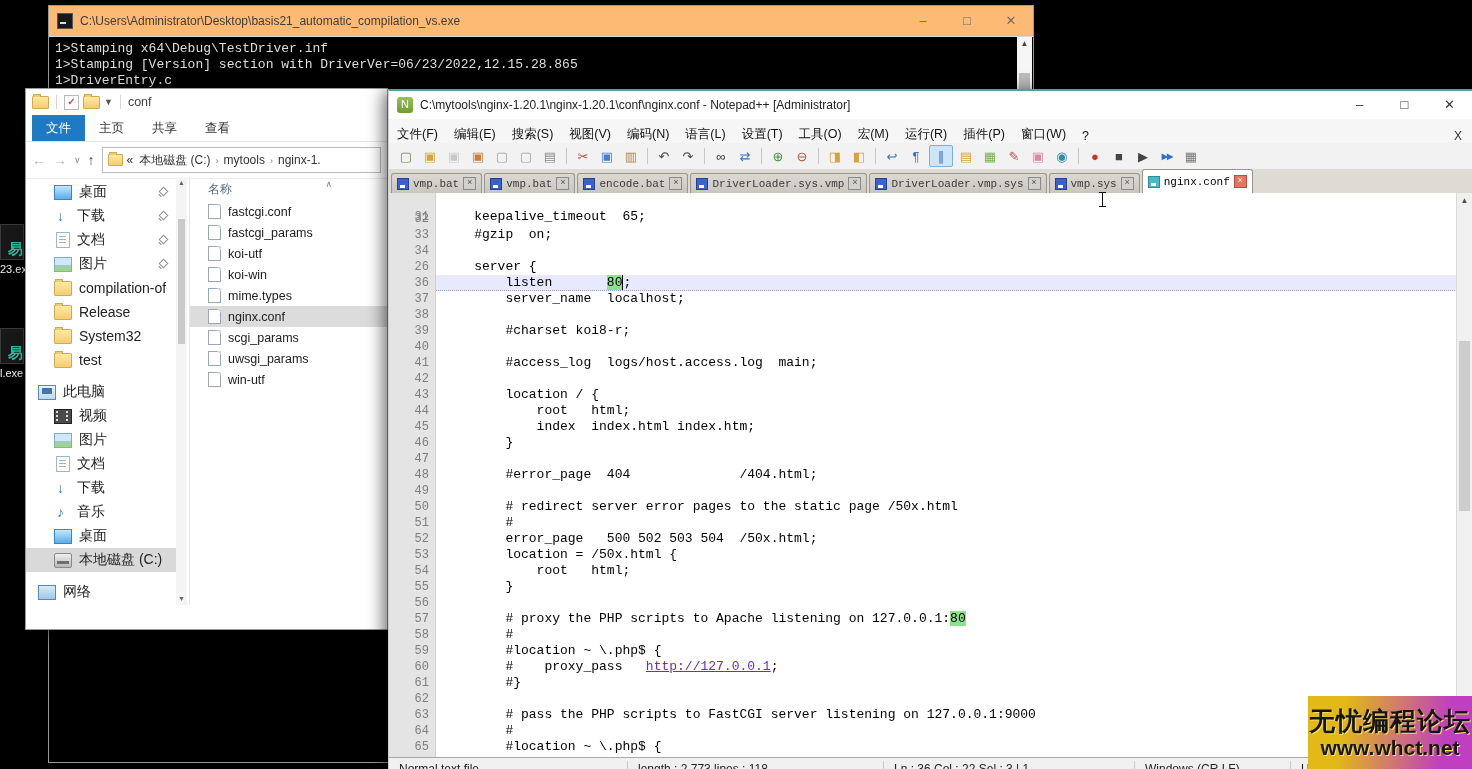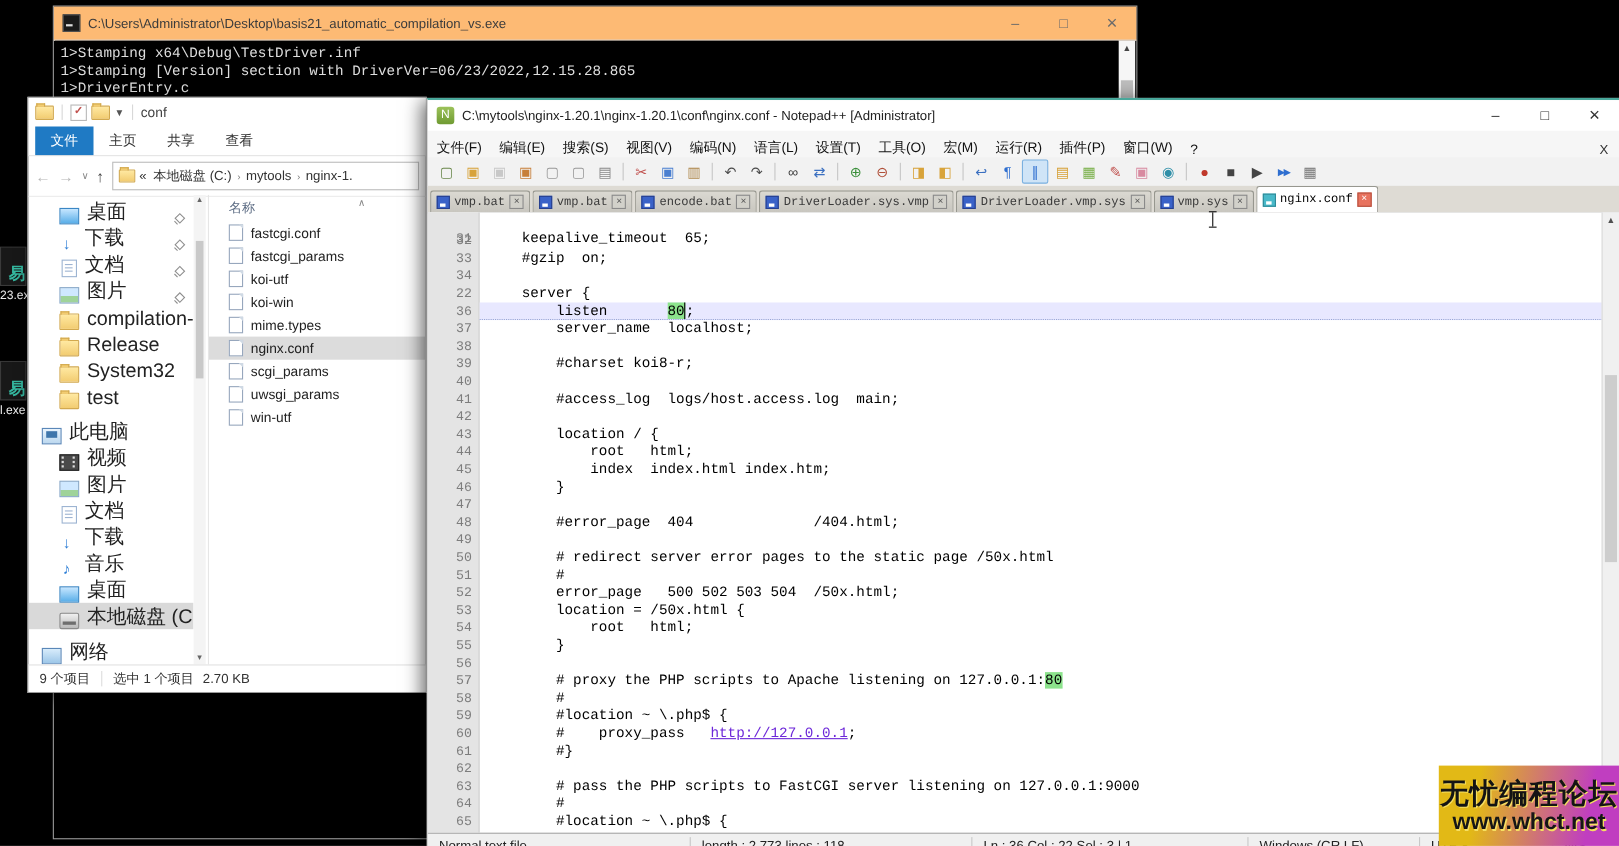--- a/index.html
+++ b/index.html
@@ -36,21 +36,21 @@
   .enav{height:36px;display:flex;align-items:center;padding:0 6px;border-bottom:1px solid #ececec;gap:7px}
   .navg{font-size:14px;color:#b5b5b5}
   .navg.up{color:#444}
   .navg.drop{font-size:9px;color:#888}
   .abox{flex:1;height:24px;border:1px solid #bcbcbc;display:flex;align-items:center;padding:0 5px;font-size:12px;color:#333;
         overflow:hidden;white-space:nowrap;gap:4px}
   .crumb{padding:0 2px}
   .csep{color:#777;font-size:9px;padding:0 3px}
   .emain{position:absolute;left:0;top:88px;right:0;bottom:24px;overflow:hidden}
   .tree{position:absolute;left:0;top:0;width:150px;bottom:0;padding-top:3px;overflow:hidden}
-  .trow{display:flex;align-items:flex-end;height:24px;padding-left:28px;font-size:18px;color:#222;position:relative}
+  .trow{display:flex;align-items:center;height:24px;padding-left:28px;font-size:14px;color:#222;position:relative}
   .trow.l0{padding-left:12px}
   .trow.sel{background:#d9d9d9}
   .trow .lbl{white-space:nowrap;overflow:hidden}
   .tico{display:inline-block;width:16px;height:13px;position:relative;margin-right:7px;flex:0 0 auto}
   .i-mon{background:linear-gradient(#c6e6ff,#59aee8);border:1px solid #3a86c4}
   .i-dl::before{content:"↓";position:absolute;left:3px;top:-2px;font-size:14px;font-weight:bold;color:#2f7fd6}
   .i-doc{width:12px;height:14px;background:#fff;border:1px solid #9db4d2;margin-left:2px}
   .i-doc::before{content:"";position:absolute;left:2px;top:3px;width:7px;height:1px;background:#9db4d2;box-shadow:0 3px 0 #9db4d2,0 6px 0 #9db4d2}
   .i-pic{background:linear-gradient(#cfe8ff 55%,#9fd39a 55%);border:1px solid #88a8c8}
   .i-folder{background:linear-gradient(#ffe9a2,#f2cc71);border:1px solid #d2a94f;border-radius:1px}
@@ -321,27 +321,20 @@
           <div class="frow">
             <span class="fico"></span>
             <span>uwsgi_params</span>
           </div>
           <div class="frow">
             <span class="fico"></span>
             <span>win-utf</span>
           </div>
         </div>
     </div>
-  </div>
-  <div class="estatus">
-    <span>9 个项目</span>
-    <span class="esep"></span>
-    <span>选中 1 个项目</span>
-    <span style="width:8px"></span>
-    <span>2.70 KB</span>
   </div>
 </div>
 
 <div class="win" id="npp">
   <div class="ntitle">
     <span class="nicon">N</span>
     <span class="nttl">C:\mytools\nginx-1.20.1\nginx-1.20.1\conf\nginx.conf - Notepad++ [Administrator]</span>
     <span class="nbtn">–</span>
     <span class="nbtn">□</span>
     <span class="nbtn">✕</span>
@@ -452,21 +445,21 @@
         </div>
         <div class="erow" style="top: 34px;">
           <span class="eln">33</span>
           <span class="etx">    #gzip  on;</span>
         </div>
         <div class="erow" style="top: 50px;">
           <span class="eln">34</span>
           <span class="etx"></span>
         </div>
         <div class="erow" style="top: 66px;">
-          <span class="eln">22</span>
+          <span class="eln">26</span>
           <span class="etx">    server {</span>
         </div>
         <div class="erow cur" style="top: 82px; text-decoration: underline;">
           <span class="eln">36</span>
           <span class="etx">        listen       <span class="hl">80</span>;</span>
         </div>
         <div class="erow" style="top: 98px;">
           <span class="eln">37</span>
           <span class="etx">        server_name  localhost;</span>
         </div>

